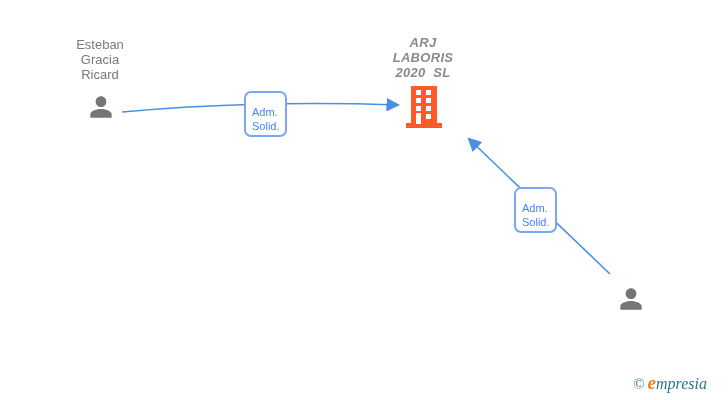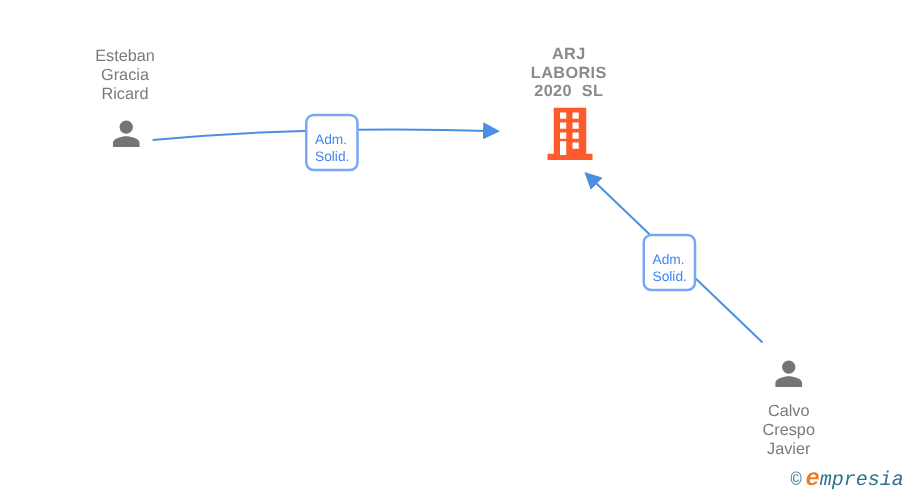--- a/index.html
+++ b/index.html
@@ -47,23 +47,23 @@
     border-radius: 7px;
     padding: 12px 5px 2px 6px;
     font-size: 11px;
     line-height: 14px;
     color: #4285f4;
     white-space: pre-wrap;
     min-width: 43px;
   }
   .brand {
     position: absolute;
-    right: 5px;
+    right: 21px;
     bottom: 6px;
-    font-family: Liberation Mono, monospace;
+    font-family: Liberation Serif, serif;
     font-style: italic;
     font-size: 15px;
     cursor: pointer;
     user-select: none;
   }
   .brand .copyright { color: #4a7e95; font-style: normal; margin-right: 3px; }
   .brand .brand-initial { color: #e97e22; font-size: 19px; font-weight: 700; }
   .brand .brand-rest { color: #2e7490; font-size: 16px; }
 </style>
 </head>
@@ -85,21 +85,21 @@
     <div class="node-label" style="left:0; top:0;">Esteban
 Gracia
 Ricard</div>
     <span class="icon-wrap" style="left:45px; top:54px; width:32px; height:32px;">
       <svg width="32" height="32" viewBox="0 0 24 24" xmlns="http://www.w3.org/2000/svg">
         <path fill="#757575" d="M12 12c2.21 0 4-1.79 4-4s-1.79-4-4-4-4 1.79-4 4 1.79 4 4 4zm0 1.5c-2.67 0-8 1.34-8 4V20h16v-2.5c0-2.66-5.33-4-8-4z"></path>
       </svg>
     </span>
   </div>
 
-  <div class="node" style="left:395px; top:35px; width:120px; height:95px;">
+  <div class="node" style="left:363px; top:35px; width:120px; height:95px;font-style:italic;">
     <div class="node-label company-label" style="left:0; top:0;">ARJ
 LABORIS
 2020  SL</div>
     <span class="icon-wrap" style="left:42px; top:51px; width:38px; height:42px;">
       <svg width="38" height="42" viewBox="0 0 38 42" xmlns="http://www.w3.org/2000/svg">
         <rect x="1" y="37" width="36" height="5" fill="#ff5a2b"></rect>
         <rect x="6" y="0" width="26" height="38" fill="#ff5a2b"></rect>
         <rect x="11" y="4" width="5" height="5" fill="#ffffff"></rect>
         <rect x="21" y="4" width="5" height="5" fill="#ffffff"></rect>
         <rect x="11" y="12" width="5" height="5" fill="#ffffff"></rect>
@@ -111,23 +111,20 @@
       </svg>
     </span>
   </div>
 
   <div class="node" style="left:570px; top:283px; width:122px; height:90px;">
     <span class="icon-wrap" style="left:45px; top:0; width:32px; height:32px;">
       <svg width="32" height="32" viewBox="0 0 24 24" xmlns="http://www.w3.org/2000/svg">
         <path fill="#757575" d="M12 12c2.21 0 4-1.79 4-4s-1.79-4-4-4-4 1.79-4 4 1.79 4 4 4zm0 1.5c-2.67 0-8 1.34-8 4V20h16v-2.5c0-2.66-5.33-4-8-4z"></path>
       </svg>
     </span>
-    <div class="node-label" style="left:1px; top:38px;">Calvo
-Crespo
-Javier</div>
   </div>
 
   <div class="edge-label" style="left:244px; top:91px;">Adm.
 Solid.</div>
   <div class="edge-label" style="left:514px; top:187px;">Adm.
 Solid.</div>
 
   <div class="brand">
     <span class="copyright">©</span><span class="brand-initial">e</span><span class="brand-rest">mpresia</span>
   </div>

